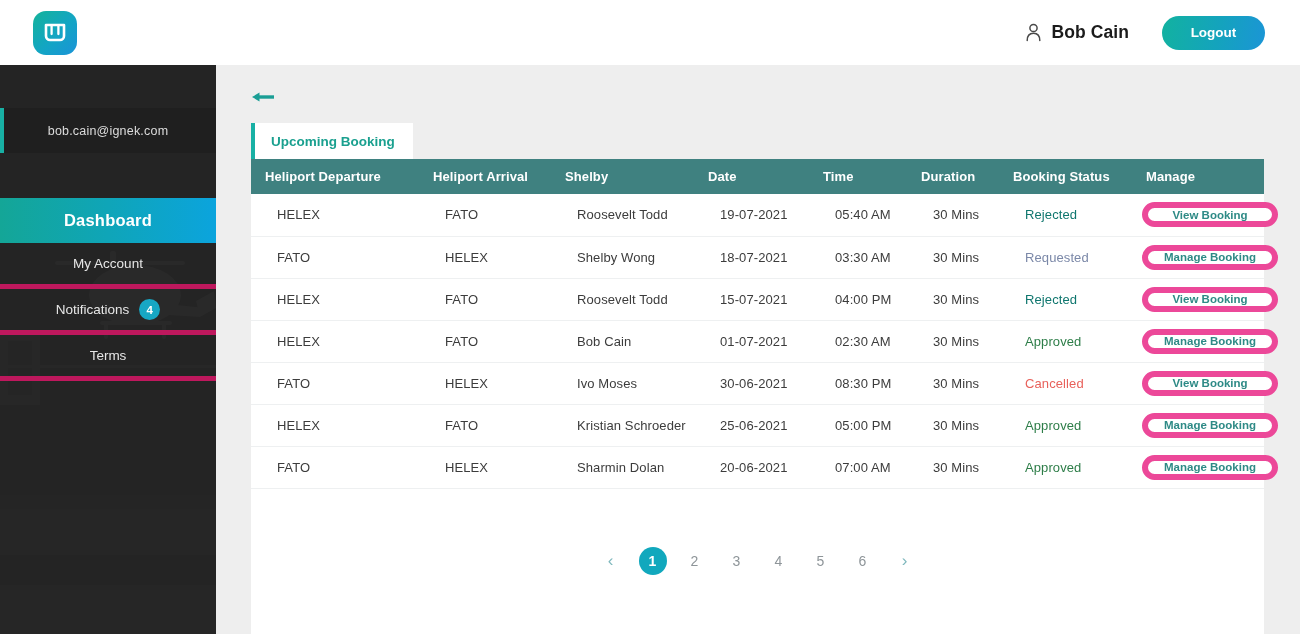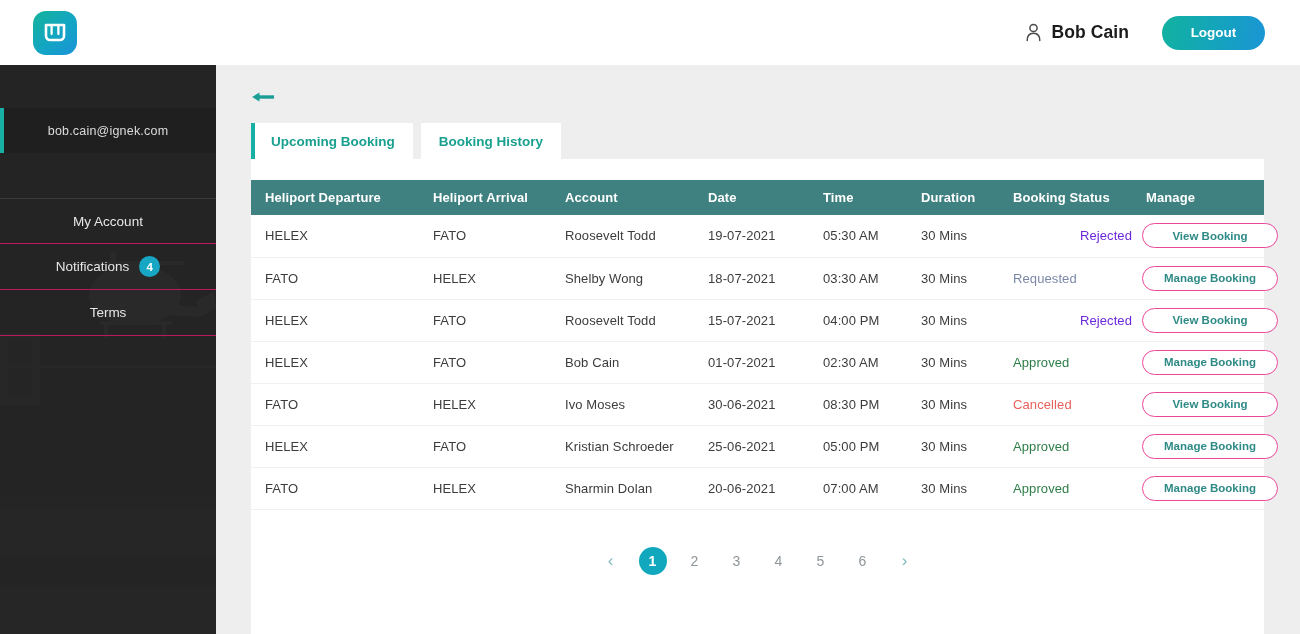--- a/index.html
+++ b/index.html
@@ -76,21 +76,21 @@
     color: #dcdcdc; font-size: 12.5px; letter-spacing: .2px;
   }
 
   .sb-gap { height: 45px; }
 
   .sb-item {
     height: 46px;
     display: flex; align-items: center; justify-content: center;
     color: #e6e6e6; font-size: 13.5px;
     border-top: 1px solid #3a3a3a;
-    border-bottom: 1px solid #be185d;
+    border-bottom: 5px solid #be185d;
     cursor: pointer; position: relative;
     gap: 10px;
   }
   .sb-item + .sb-item { border-top: none; }
   .sb-item.active {
     background: linear-gradient(90deg, #14a697 0%, #0fa5b8 50%, #0ba4dd 100%);
     color: #ffffff; font-size: 16.5px; font-weight: bold;
     border-top: none; border-bottom: none;
     height: 45px;
     letter-spacing: .2px;
@@ -131,52 +131,52 @@
     width: 4px; height: 100%; background: #18b0a4;
   }
 
   .card {
     position: absolute; left: 35px; top: 94px;
     width: 1013px; height: 501px;
     background: #ffffff;
   }
 
   
-  table { width: 100%; border-collapse: collapse; table-layout: fixed; margin-top: 21px; }
+  table { width: 100%; border-collapse: collapse; table-layout: fixed; }
   thead tr { background: #3f8180; height: 35px; }
   thead th {
     color: #ffffff; font-size: 13px; font-weight: bold;
     text-align: left; padding-left: 14px;
     letter-spacing: .1px;
   }
   .c-dep { width: 168px; }
   .c-arr { width: 132px; }
   .c-cli { width: 143px; }
   .c-dat { width: 115px; }
   .c-tim { width: 98px; }
   .c-dur { width: 92px; }
   .c-sta { width: 133px; }
   .c-man { width: 132px; }
 
   tbody tr { height: 42px; border-bottom: 1px solid #eef0f1; }
   tbody td {
-    font-size: 13px; color: #3c3c3c; padding-left: 14px;
+    font-size: 13px; color: #3c3c3c; padding-left: 26px;
     letter-spacing: .1px;
   }
 
   .st-approved  { color: #2d7d48; }
-  .st-rejected  { color: #6d28d9; text-align: right; }
+  .st-rejected  { color: #0f766e; }
   .st-requested { color: #7b88a8; }
   .st-cancelled { color: #e8615b; }
 
   .manage-cell { padding-left: 10px; }
   .row-btn {
     display: inline-flex; align-items: center; justify-content: center;
     width: 136px; height: 25px;
-    border: 1px solid #ec4899; border-radius: 13px;
+    border: 6px solid #ec4899; border-radius: 13px;
     background: #ffffff; color: #2e8a86;
     font-size: 11.5px; font-weight: bold;
     cursor: pointer;
     font-family: "Liberation Sans", sans-serif;
   }
 
   
   .pagination {
     position: absolute; left: 0; right: 0; top: 388px;
     display: flex; align-items: center; justify-content: center;
@@ -248,20 +248,23 @@
 
   <div class="sidebar-inner">
     <div class="sb-top-pad"></div>
 
     <div class="sb-email-row">
       <span class="sb-email">bob.cain@ignek.com</span>
     </div>
 
     <div class="sb-gap"></div>
 
+    <div class="sb-item active">
+      <span>Dashboard</span>
+    </div>
     <div class="sb-item">
       <span>My Account</span>
     </div>
     <div class="sb-item">
       <span>Notifications</span>
       <span class="sb-badge">4</span>
     </div>
     <div class="sb-item">
       <span>Terms</span>
     </div>
@@ -272,46 +275,43 @@
 
   <svg class="back-arrow" width="24" height="16" viewBox="0 0 24 16">
     <line x1="5" y1="8" x2="23" y2="8" stroke="#1a9e95" stroke-width="3.4" stroke-linecap="butt"></line>
     <path d="M1 8 L8.5 3.6 L8.5 12.4 Z" fill="#1a9e95"></path>
   </svg>
 
   <div class="tabs">
     <div class="tab active">
       <span>Upcoming Booking</span>
     </div>
-    <div class="tab">
-      <span>Booking History</span>
-    </div>
   </div>
 
   <div class="card">
     <table>
       <thead>
         <tr>
           <th class="c-dep">Heliport Departure</th>
           <th class="c-arr">Heliport Arrival</th>
-          <th class="c-cli">Account</th>
+          <th class="c-cli">Shelby</th>
           <th class="c-dat">Date</th>
           <th class="c-tim">Time</th>
           <th class="c-dur">Duration</th>
           <th class="c-sta">Booking Status</th>
           <th class="c-man">Manage</th>
         </tr>
       </thead>
       <tbody>
         <tr>
           <td>HELEX</td>
           <td>FATO</td>
           <td>Roosevelt Todd</td>
           <td>19-07-2021</td>
-          <td>05:30 AM</td>
+          <td>05:40 AM</td>
           <td>30 Mins</td>
           <td class="st-rejected">Rejected</td>
           <td class="manage-cell">
             <button class="row-btn">View Booking</button>
           </td>
         </tr>
         <tr>
           <td>FATO</td>
           <td>HELEX</td>
           <td>Shelby Wong</td>

